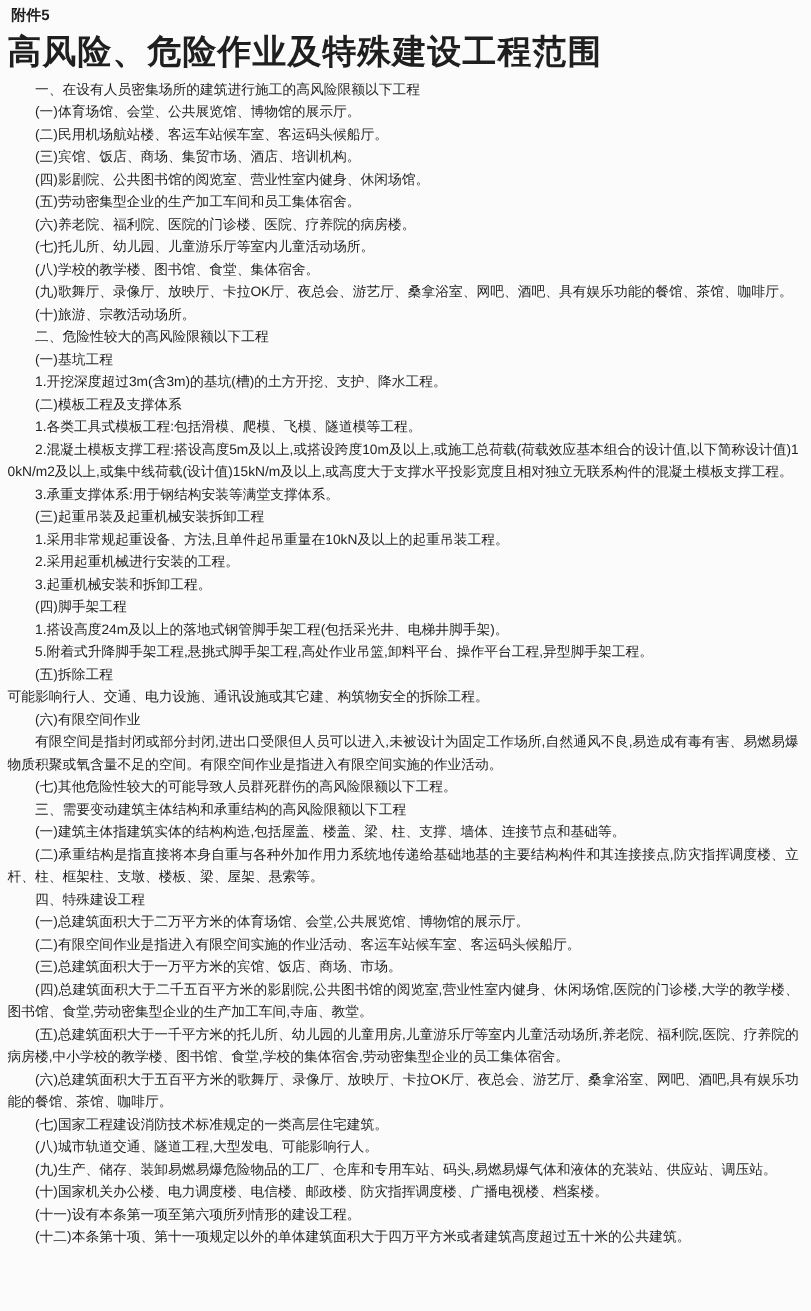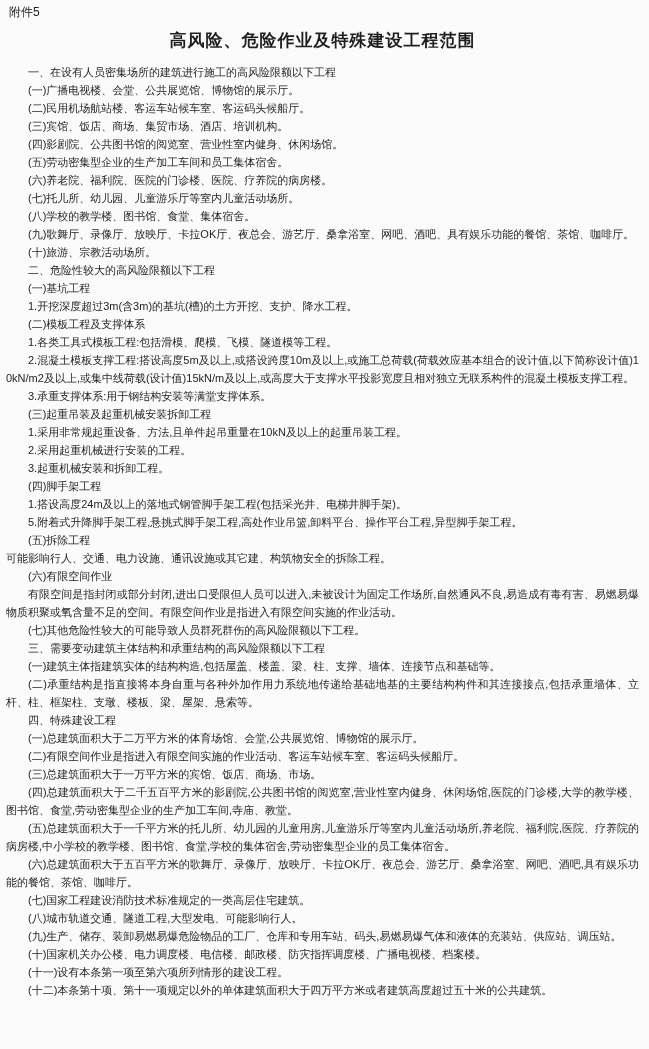--- a/index.html
+++ b/index.html
@@ -11,27 +11,27 @@
     background: #fbfbfb;
     color: #1f1f1f;
     font-family: "Liberation Sans", "DejaVu Sans", sans-serif;
     padding: 3px 10px 0 6px;
     overflow: hidden;
   }
   .attachment {
     font-size: 12px;
     line-height: 14px;
     margin: 2px 0 0 3px;
-    font-weight: normal;
+    font-weight: bold;
   }
   .doc-title {
-    font-size: 17px;
+    font-size: 27px;
     line-height: 30px;
     font-weight: bold;
-    text-align: center;
+    text-align: left;
     margin: 7px 0 7px 0;
     letter-spacing: 1px;
   }
   .doc-body {
     font-size: 11px;
     line-height: 18px;
     text-align: justify;
     text-justify: inter-ideograph;
   }
   .doc-body p.para {
@@ -44,21 +44,21 @@
 </style>
 </head>
 <body>
 
 <div class="page">
   <div class="attachment">附件5</div>
   <h1 class="doc-title">高风险、危险作业及特殊建设工程范围</h1>
   <div class="doc-body">
       <section>
         <p class="para">一、在设有人员密集场所的建筑进行施工的高风险限额以下工程</p>
-        <p class="para">(一)广播电视楼、会堂、公共展览馆、博物馆的展示厅。</p>
+        <p class="para">(一)体育场馆、会堂、公共展览馆、博物馆的展示厅。</p>
         <p class="para">(二)民用机场航站楼、客运车站候车室、客运码头候船厅。</p>
         <p class="para">(三)宾馆、饭店、商场、集贸市场、酒店、培训机构。</p>
         <p class="para">(四)影剧院、公共图书馆的阅览室、营业性室内健身、休闲场馆。</p>
         <p class="para">(五)劳动密集型企业的生产加工车间和员工集体宿舍。</p>
         <p class="para">(六)养老院、福利院、医院的门诊楼、医院、疗养院的病房楼。</p>
         <p class="para">(七)托儿所、幼儿园、儿童游乐厅等室内儿童活动场所。</p>
         <p class="para">(八)学校的教学楼、图书馆、食堂、集体宿舍。</p>
         <p class="para">(九)歌舞厅、录像厅、放映厅、卡拉OK厅、夜总会、游艺厅、桑拿浴室、网吧、酒吧、具有娱乐功能的餐馆、茶馆、咖啡厅。</p>
         <p class="para">(十)旅游、宗教活动场所。</p>
       </section>
@@ -79,21 +79,21 @@
         <p class="para">5.附着式升降脚手架工程,悬挑式脚手架工程,高处作业吊篮,卸料平台、操作平台工程,异型脚手架工程。</p>
         <p class="para">(五)拆除工程</p>
         <p class="para no-indent">可能影响行人、交通、电力设施、通讯设施或其它建、构筑物安全的拆除工程。</p>
         <p class="para">(六)有限空间作业</p>
         <p class="para">有限空间是指封闭或部分封闭,进出口受限但人员可以进入,未被设计为固定工作场所,自然通风不良,易造成有毒有害、易燃易爆物质积聚或氧含量不足的空间。有限空间作业是指进入有限空间实施的作业活动。</p>
         <p class="para">(七)其他危险性较大的可能导致人员群死群伤的高风险限额以下工程。</p>
       </section>
       <section>
         <p class="para">三、需要变动建筑主体结构和承重结构的高风险限额以下工程</p>
         <p class="para">(一)建筑主体指建筑实体的结构构造,包括屋盖、楼盖、梁、柱、支撑、墙体、连接节点和基础等。</p>
-        <p class="para">(二)承重结构是指直接将本身自重与各种外加作用力系统地传递给基础地基的主要结构构件和其连接接点,包括承重墙体、立杆、柱、框架柱、支墩、楼板、梁、屋架、悬索等。</p>
+        <p class="para">(二)承重结构是指直接将本身自重与各种外加作用力系统地传递给基础地基的主要结构构件和其连接接点,防灾指挥调度楼、立杆、柱、框架柱、支墩、楼板、梁、屋架、悬索等。</p>
       </section>
       <section>
         <p class="para">四、特殊建设工程</p>
         <p class="para">(一)总建筑面积大于二万平方米的体育场馆、会堂,公共展览馆、博物馆的展示厅。</p>
         <p class="para">(二)有限空间作业是指进入有限空间实施的作业活动、客运车站候车室、客运码头候船厅。</p>
         <p class="para">(三)总建筑面积大于一万平方米的宾馆、饭店、商场、市场。</p>
         <p class="para">(四)总建筑面积大于二千五百平方米的影剧院,公共图书馆的阅览室,营业性室内健身、休闲场馆,医院的门诊楼,大学的教学楼、图书馆、食堂,劳动密集型企业的生产加工车间,寺庙、教堂。</p>
         <p class="para">(五)总建筑面积大于一千平方米的托儿所、幼儿园的儿童用房,儿童游乐厅等室内儿童活动场所,养老院、福利院,医院、疗养院的病房楼,中小学校的教学楼、图书馆、食堂,学校的集体宿舍,劳动密集型企业的员工集体宿舍。</p>
         <p class="para">(六)总建筑面积大于五百平方米的歌舞厅、录像厅、放映厅、卡拉OK厅、夜总会、游艺厅、桑拿浴室、网吧、酒吧,具有娱乐功能的餐馆、茶馆、咖啡厅。</p>
         <p class="para">(七)国家工程建设消防技术标准规定的一类高层住宅建筑。</p>

